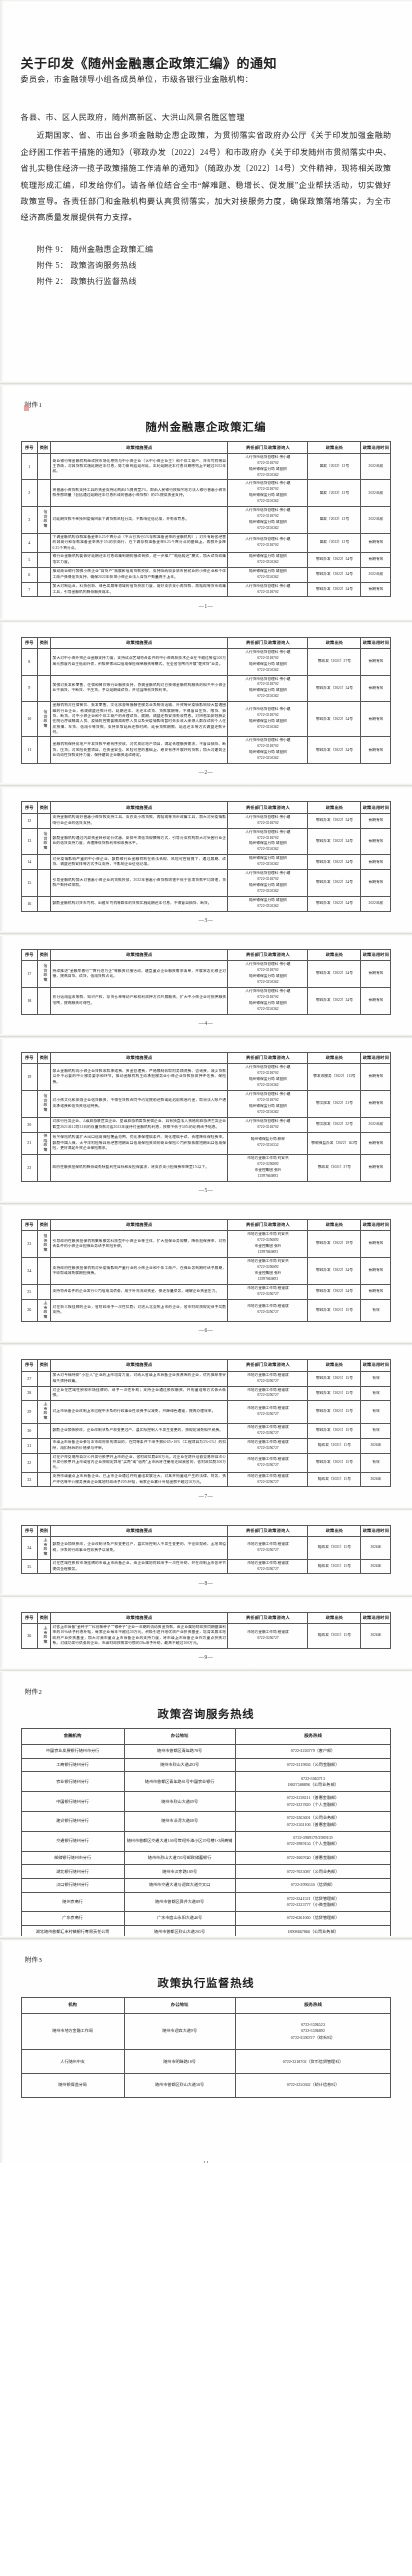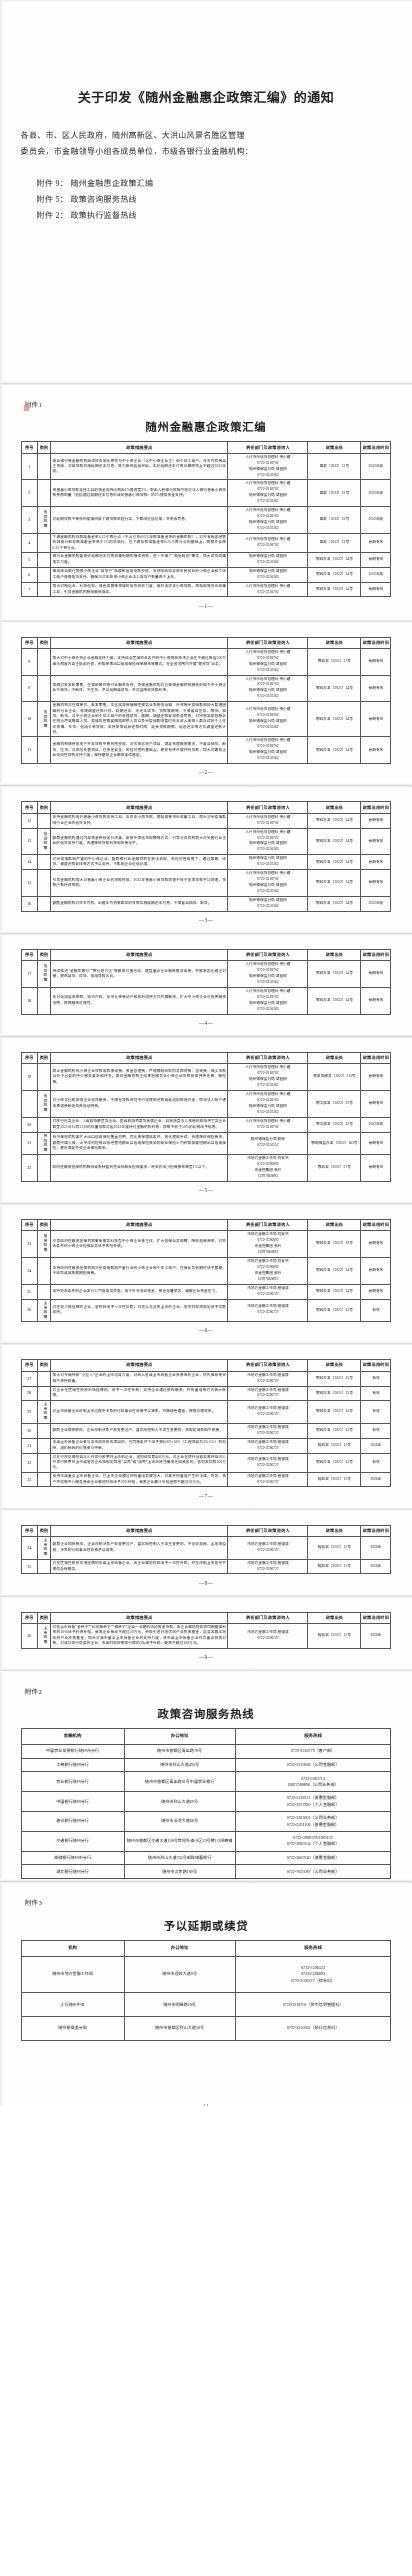--- a/index.html
+++ b/index.html
@@ -17,21 +17,21 @@
   }
   
   .page{
     position:relative;
     width:412px;
     background:#fefefe;
     overflow:hidden;
   }
   .page.cover{height:381px;}
   .page.tbl{height:268px;}
-  .page.tall{height:207px;}
+  .page.tall{height:264px;}
   .page-inner{
     position:absolute;
     left:0;right:0;top:0;bottom:0;
     padding:0 20.6px;
     box-sizing:border-box;
   }
   
   .edge-l{
     position:absolute;left:0;top:0;bottom:0;width:3.6px;
     background:linear-gradient(90deg,#d8d8d4 0%,#eeeeea 45%,#ffffff 100%);
@@ -43,25 +43,25 @@
     opacity:.5;
   }
   .seam{
     height:4.6px;width:412px;
     background:linear-gradient(180deg,#ffffff 0%,#e9e9e6 38%,#cfcfca 55%,#ededea 72%,#ffffff 100%);
     opacity:.85;
   }
 
   
   .doc-title{
-    text-align:center;
+    text-align:left;
     font-size:13px;
     font-weight:bold;
     letter-spacing:0.5px;
-    margin:87px 0 0 0;
+    margin:53px 0 0 0;
     color:#232323;
     font-family:"Liberation Serif","DejaVu Serif",serif;
   }
   .salutation{
     margin-top:21.6px;
     font-size:8px;
     line-height:2.05;
     letter-spacing:0.3px;
     color:#262626;
   }
@@ -176,22 +176,23 @@
 </head>
 <body>
 
 <div class="scan">
 
   <div class="page cover">
     <div class="edge-l"></div>
     <div class="edge-top"></div>
     <div class="page-inner">
       <h1 class="doc-title">关于印发《随州金融惠企政策汇编》的通知</h1>
+      <div class="salutation" style="margin-top:0">委员会，市金融领导小组各成员单位，市级各银行业金融机构：</div>
       <div class="salutation">各县、市、区人民政府，随州高新区、大洪山风景名胜区管理</div>
-      <div class="salutation" style="margin-top:0">委员会，市金融领导小组各成员单位，市级各银行业金融机构：</div>
+      <p class="body-para">近期国家、省、市出台多项金融助企惠企政策，为贯彻落实省政府办公厅《关于印发加强金融助企纾困工作若干措施的通知》（鄂政办发〔2022〕24号）和市政府办《关于印发随州市贯彻落实中央、省扎实稳住经济一揽子政策措施工作清单的通知》（随政办发〔2022〕14号）文件精神，现将相关政策梳理形成汇编，印发给你们。请各单位结合全市“解难题、稳增长、促发展”企业帮扶活动，切实做好政策宣导。各责任部门和金融机构要认真贯彻落实，加大对接服务力度，确保政策落地落实，为全市经济高质量发展提供有力支撑。</p>
       <div class="attach-list">
         <div>附件 9： 随州金融惠企政策汇编</div>
         <div>附件 5： 政策咨询服务热线</div>
         <div>附件 2： 政策执行监督热线</div>
       </div>
     </div>
   </div>
 
   <div class="seam"></div>
 
@@ -1009,21 +1010,21 @@
       <div class="pagenum">—10—</div>
     </div>
   </div>
 
   <div class="seam"></div>
 
   <div class="page tall" style="height:222px">
     <div class="edge-l"></div>
     <div class="page-inner">
       <div class="att-label">附件3</div>
-      <div class="att-heading">予以延期或续贷</div>
+      <div class="att-heading">政策执行监督热线</div>
       <table class="hot sup">
         <colgroup>
             <col class="c1">
             <col class="c2">
             <col class="c3">
           </colgroup>
         <thead>
             <tr id="a3-head">
               <th>机构</th>
               <th>办公地址</th>

